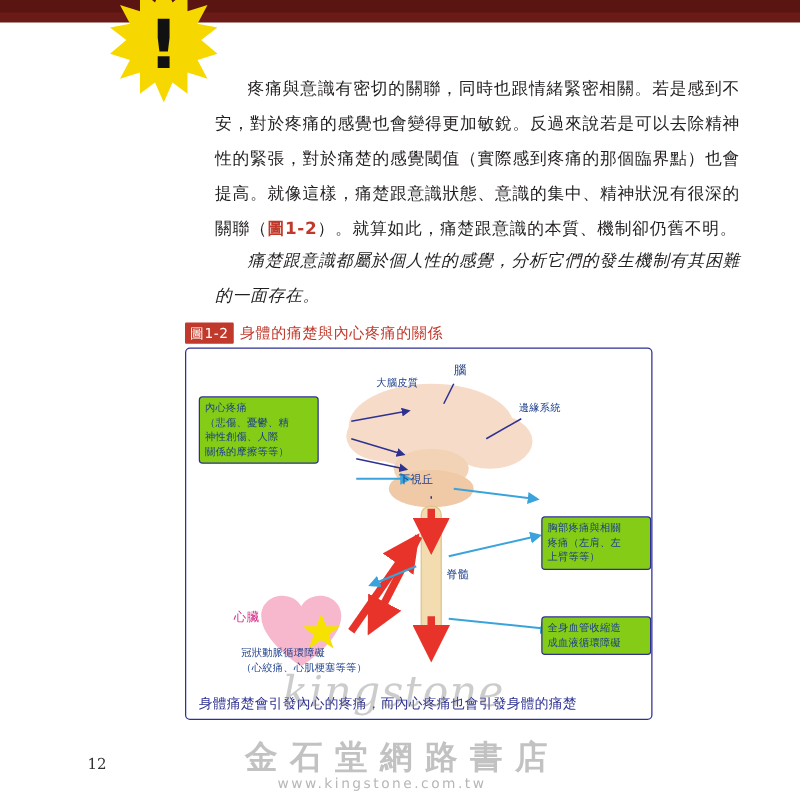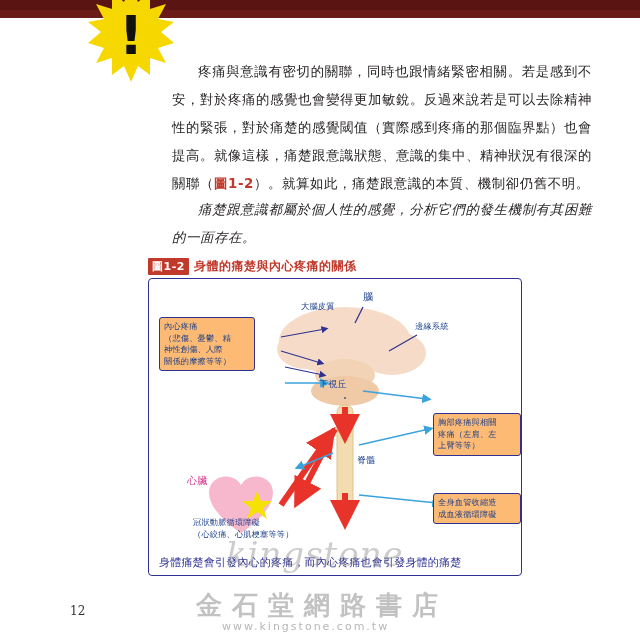--- a/index.html
+++ b/index.html
@@ -35,21 +35,21 @@
     letter-spacing:0.6px;
     text-align:justify;
   }
   #para1{left:172px;top:58px;width:420px;}
   #para2{left:172px;top:196px;width:420px;font-style:italic;}
   .indent{display:inline-block;width:26px;}
   .fig-ref{color:#c0392b;font-weight:bold;}
   
   .fig-caption{
     position:absolute;left:148px;top:258px;
-    font-size:12px;color:#c0392b;font-weight:bold;letter-spacing:0.5px;
+    font-size:12px;color:#c0392b;font-weight:normal;letter-spacing:0.5px;
   }
   .fig-caption .tag{
     display:inline-block;background:#c0392b;color:#fff;
     padding:1px 4px;margin-right:5px;font-size:11px;border-radius:1px;
   }
   
   .figure{
     position:absolute;left:148px;top:278px;width:372px;height:296px;
     border:1px solid #2e3192;border-radius:4px;background:#fff;
     overflow:hidden;
@@ -58,21 +58,21 @@
   .fig-note{
     position:absolute;left:10px;bottom:6px;width:352px;
     font-size:11px;color:#2e3192;letter-spacing:0.2px;line-height:12px;
   }
   
   .lbl{
     position:absolute;font-size:8.2px;line-height:11.5px;color:#1b3f8b;
     letter-spacing:0.2px;
   }
   .box{
-    border:1px solid #2e3192;border-radius:3px;background:#fdba74;
+    border:1px solid #2e3192;border-radius:3px;background:#84cc16;
     padding:3px 4px;
   }
   .plain{color:#1b3f8b;background:transparent;}
   .red{color:#b02020;}
   
   .pagenum{
     position:absolute;left:70px;top:604px;
     font-size:12px;color:#333;font-family:"DejaVu Serif","Liberation Serif",serif;
   }
   
@@ -181,21 +181,21 @@
       內心疼痛<br>（悲傷、憂鬱、精<br>神性創傷、人際<br>關係的摩擦等等）
     </div>
     <div class="lbl plain" style="left:152px;top:22px;">大腦皮質</div>
     <div class="lbl plain" style="left:214px;top:12px;font-size:10px;">腦</div>
     <div class="lbl plain" style="left:266px;top:42px;">邊緣系統</div>
     <div class="lbl plain" style="left:170px;top:100px;font-size:9px;">下視丘</div>
     <div class="lbl box" style="left:284px;top:134px;width:78px;">
       胸部疼痛與相關<br>疼痛（左肩、左<br>上臂等等）
     </div>
     <div class="lbl plain" style="left:208px;top:176px;font-size:9px;">脊髓</div>
-    <div class="lbl plain red" style="left:38px;top:196px;font-size:10px;color:#d2358a;">心臟</div>
+    <div class="lbl plain red" style="left:38px;top:210px;font-size:10px;color:#d2358a;">心臟</div>
     <div class="lbl box" style="left:284px;top:214px;width:78px;">
       全身血管收縮造<br>成血液循環障礙
     </div>
     <div class="lbl plain" style="left:44px;top:238px;width:130px;">
       冠狀動脈循環障礙<br>（心絞痛、心肌梗塞等等）
     </div>
 
     <div class="fig-note">身體痛楚會引發內心的疼痛，而內心疼痛也會引發身體的痛楚</div>
   </div>
 

